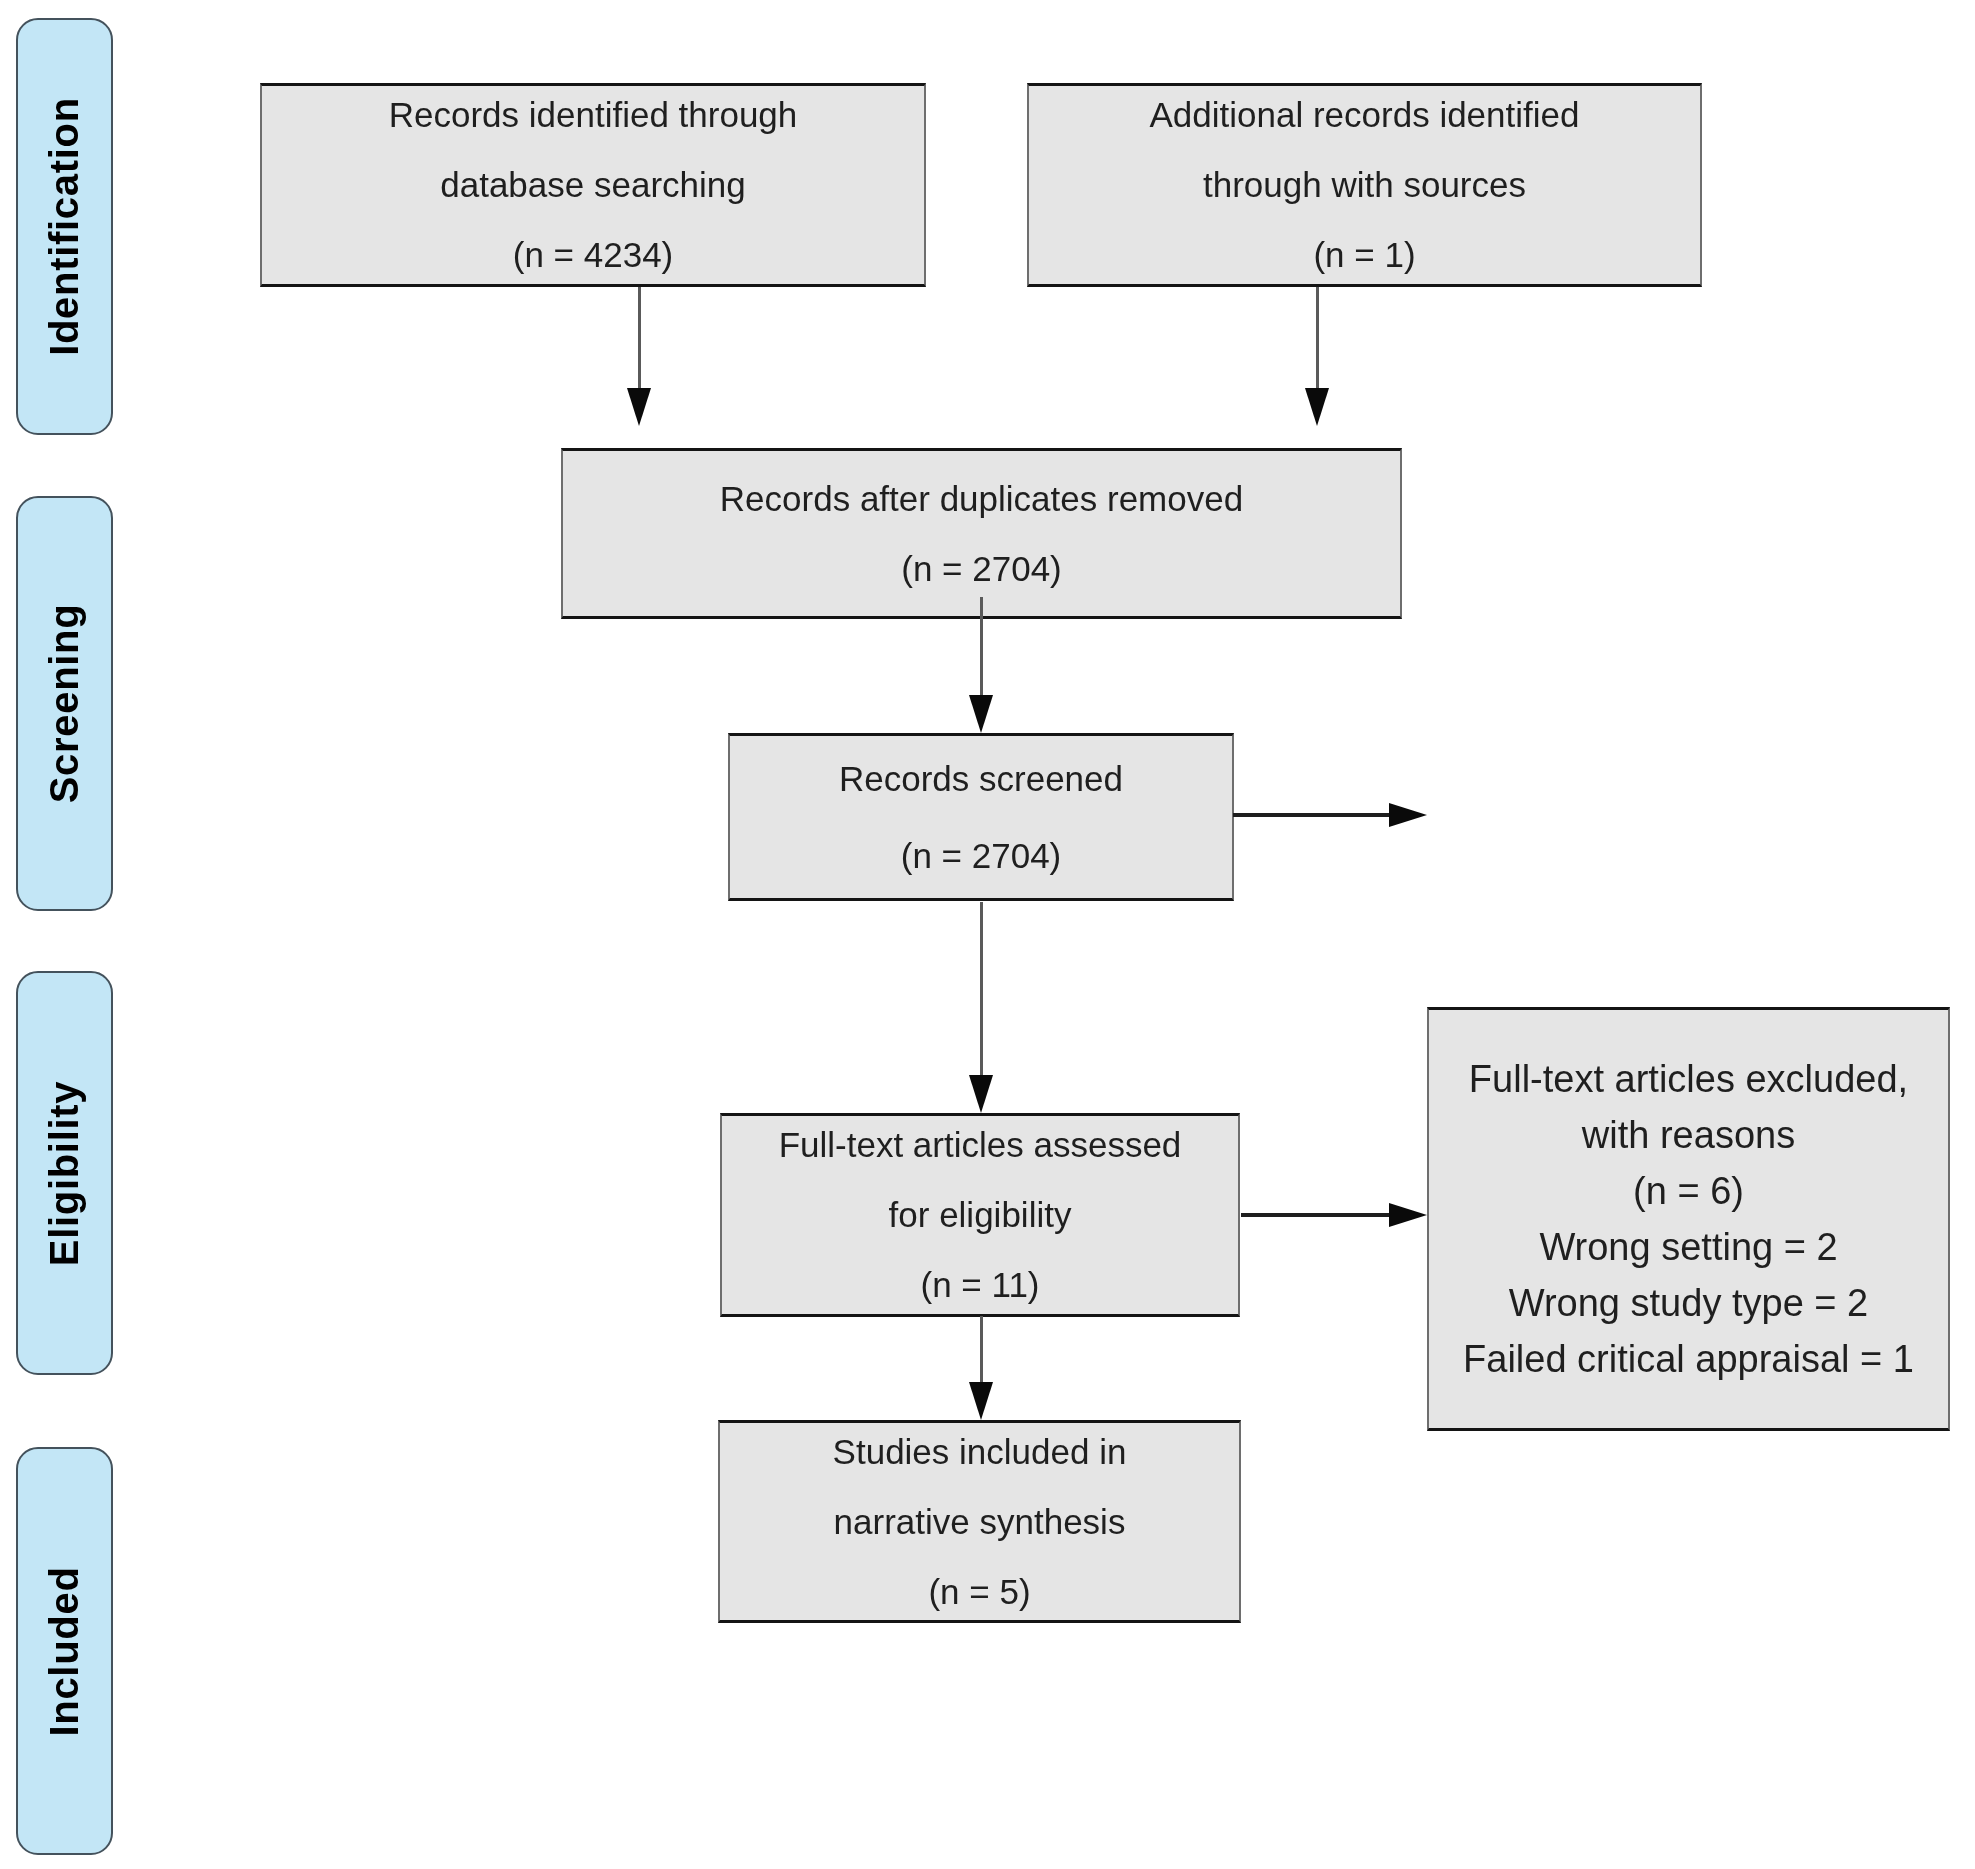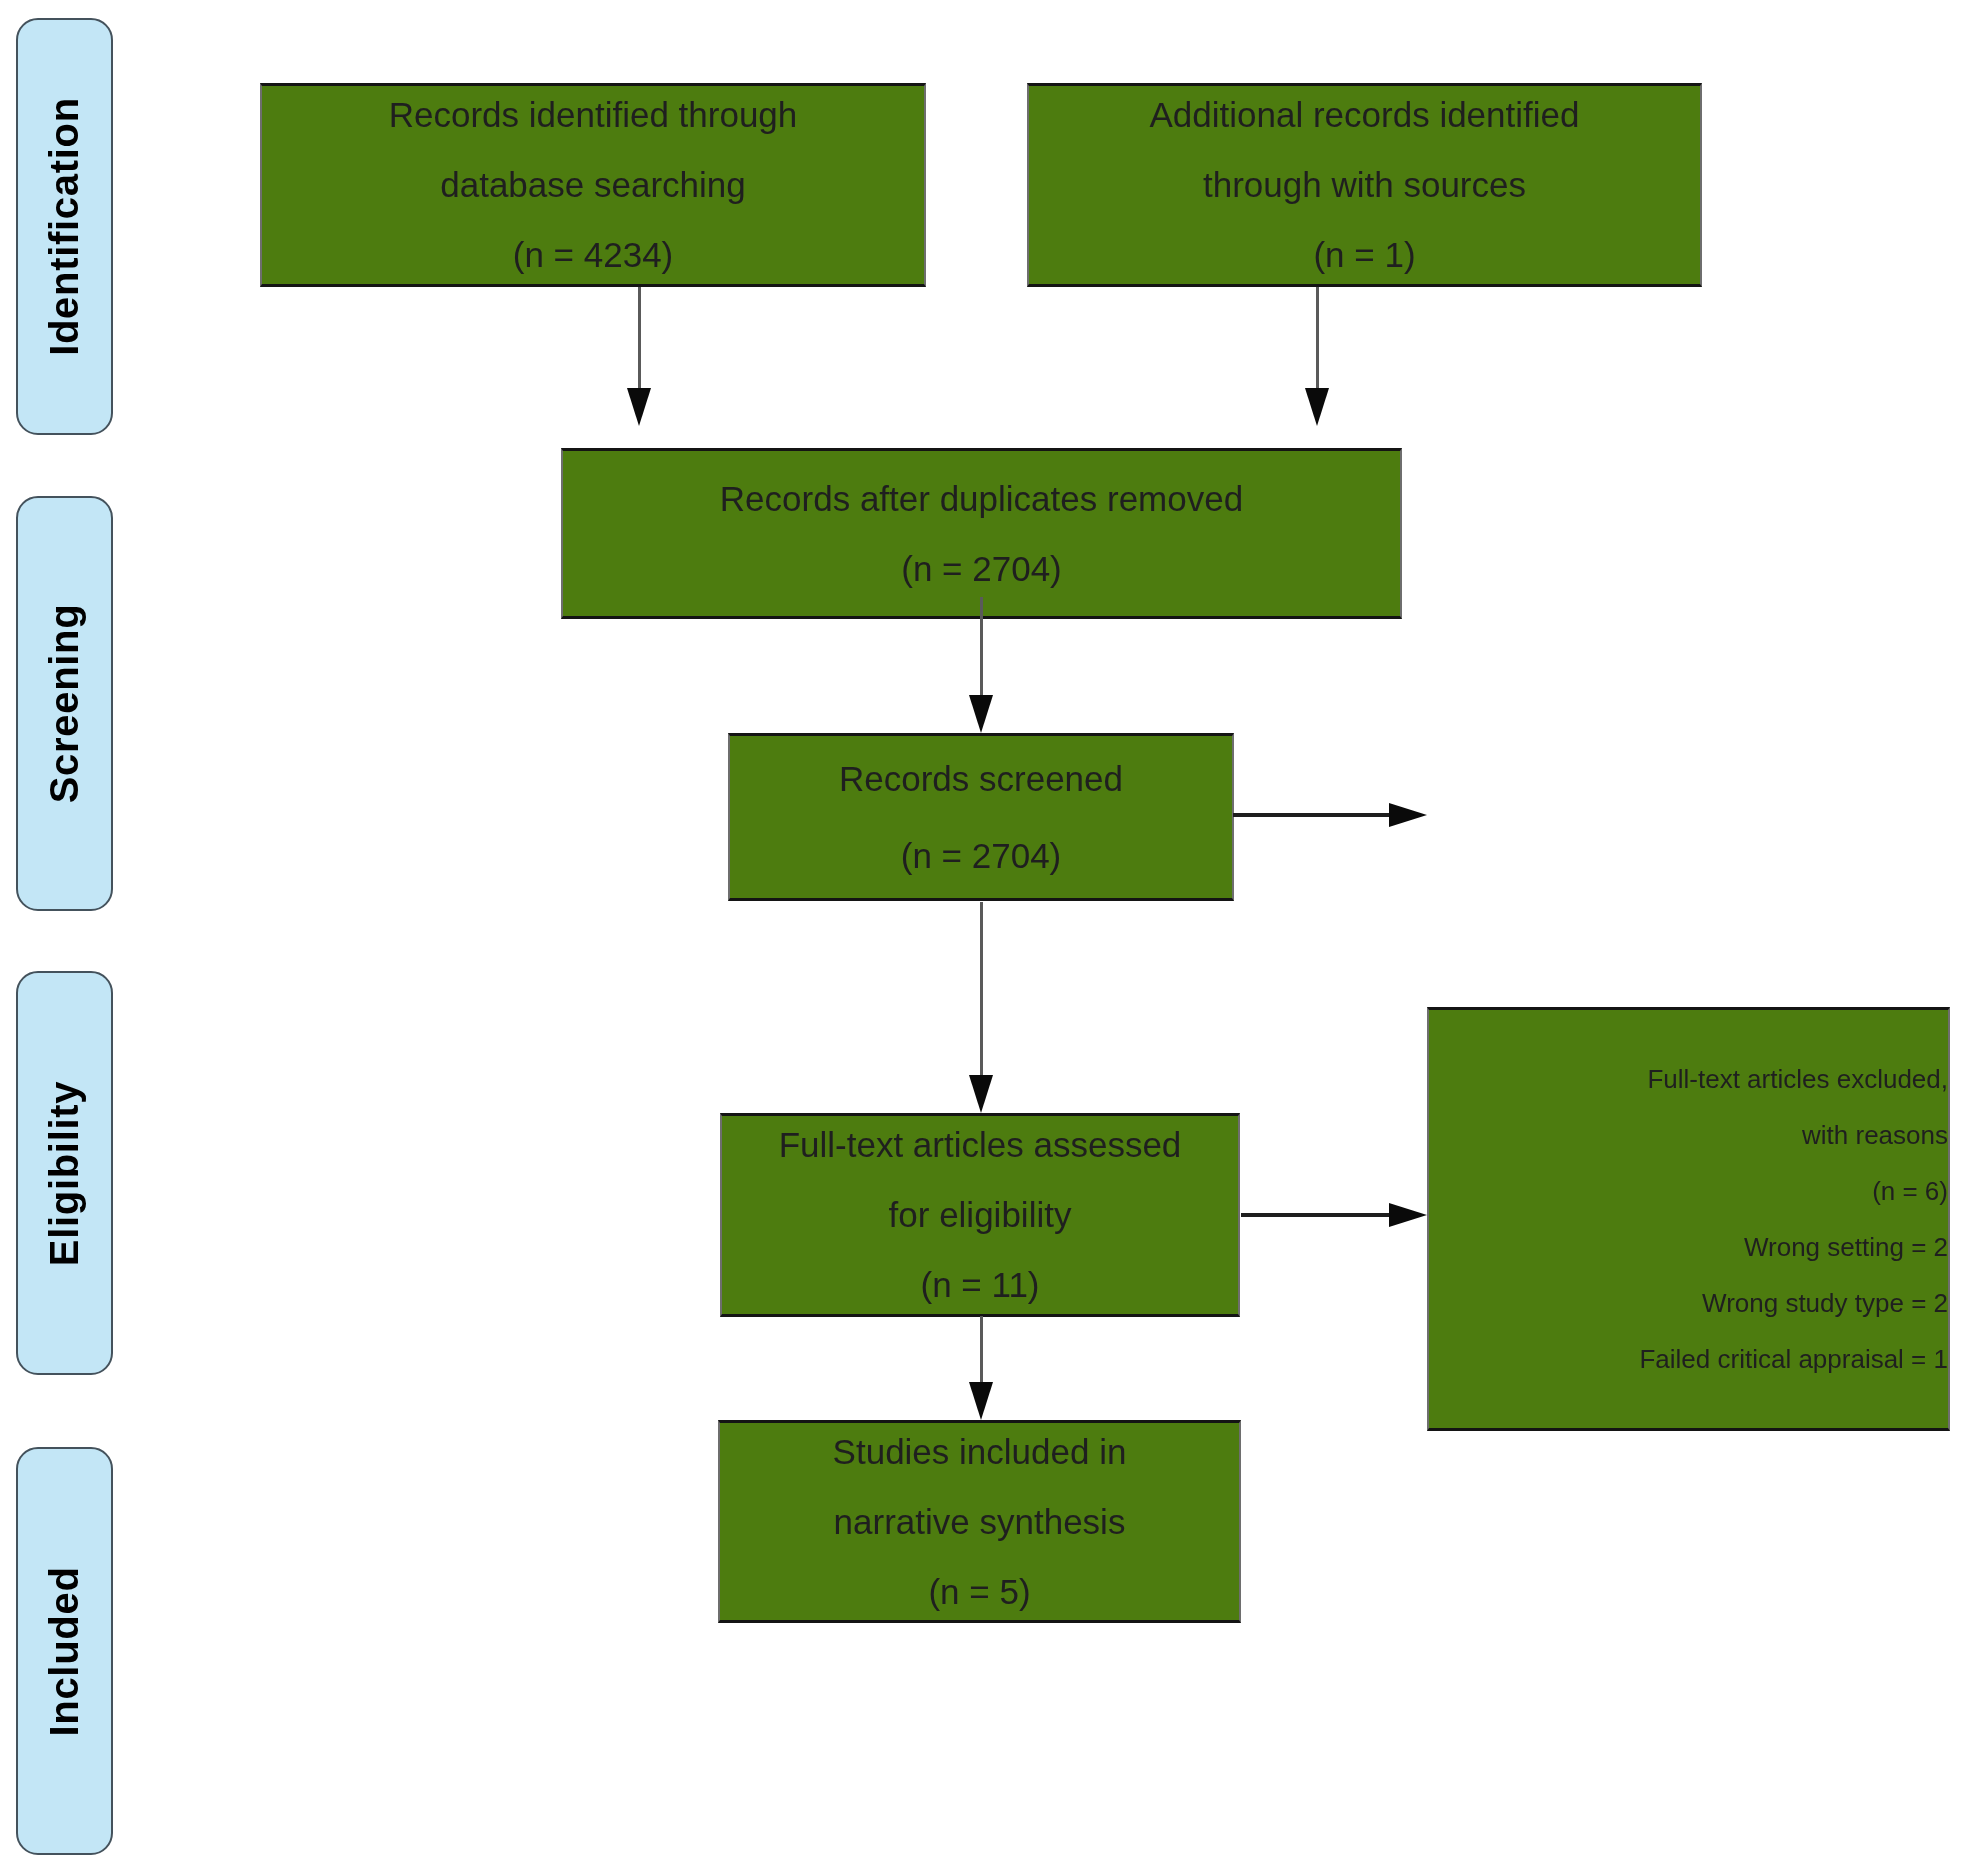--- a/index.html
+++ b/index.html
@@ -45,38 +45,37 @@
     transform:rotate(-90deg);
     font-size:40px;
     font-weight:bold;
     letter-spacing:0.7px;
     color:#000;
   }
   
   .box{
     position:absolute;
     box-sizing:border-box;
-    background:#4d7c0f;
+    background:#e5e5e5;
     border-left:2.9px solid var(--box-border-side);
     border-right:2.9px solid var(--box-border-side);
     border-top:3.7px solid var(--box-border-dark);
     border-bottom:3.7px solid var(--box-border-dark);
     display:flex;
     flex-direction:column;
     align-items:center;
     justify-content:center;
     text-align:center;
     font-size:35px;
     line-height:70px;
   }
   .box .line{display:block;}
   .box.small-lines{
-    font-size:26px;
+    font-size:38px;
     line-height:56px;
-    align-items:flex-end;
   }
   
   .vline{
     position:absolute;
     width:2.9px;
     background:var(--arrow);
   }
   .hline{
     position:absolute;
     height:4.4px;

